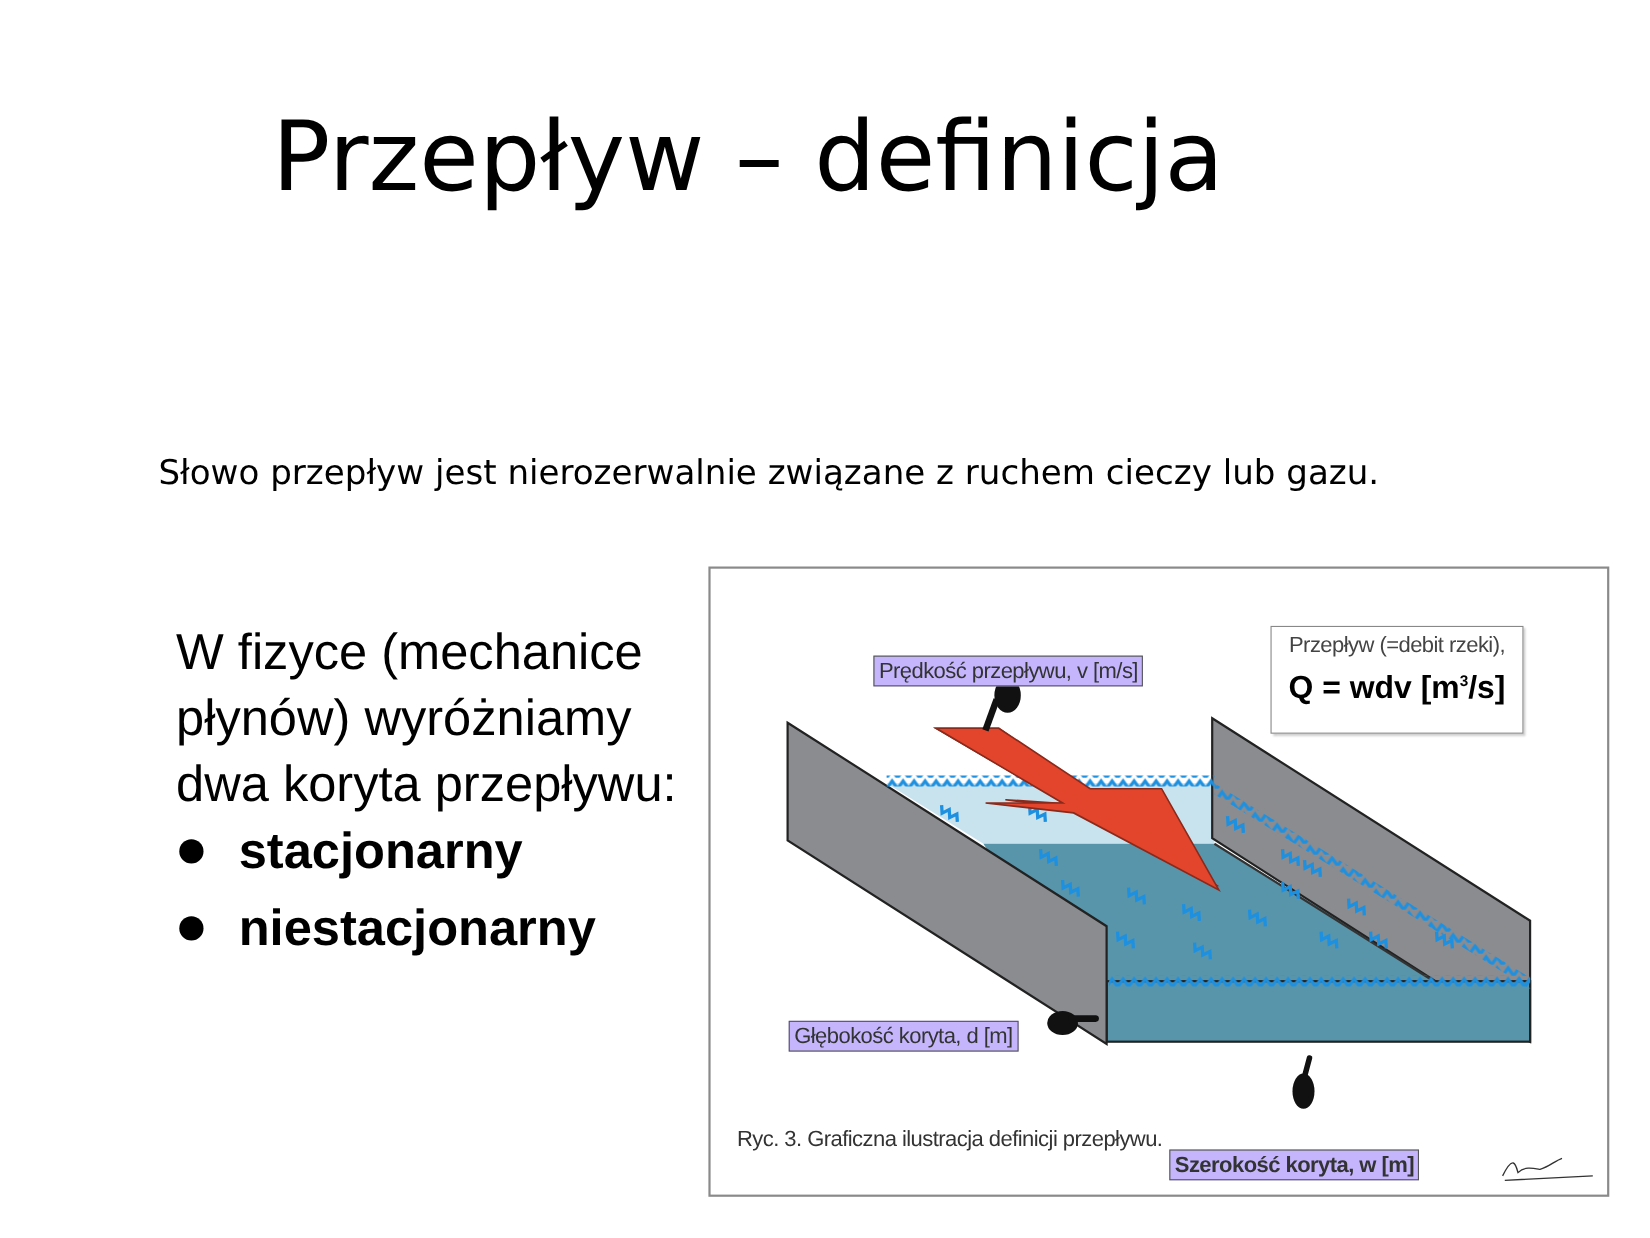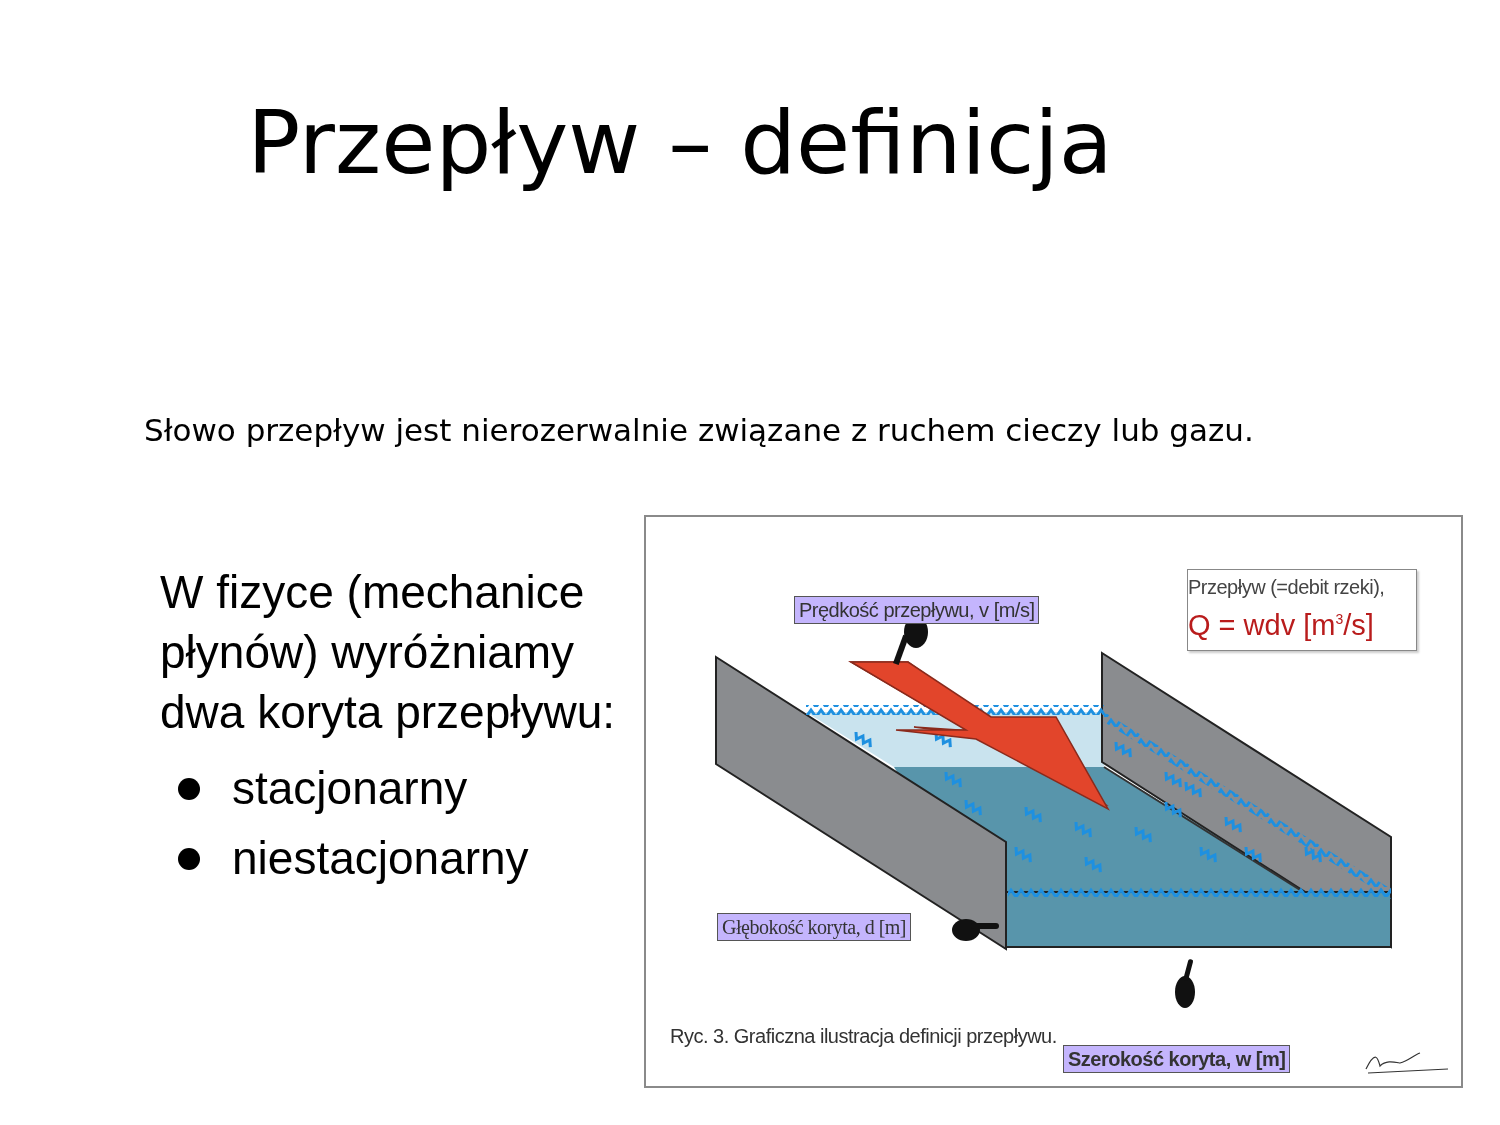--- a/index.html
+++ b/index.html
@@ -12,42 +12,42 @@
       font-family: "DejaVu Sans", sans-serif; font-size: 88px; line-height: 110px; letter-spacing: 0px;
     }
     .intro {
       position: absolute; left: 144px; top: 408px; width: 1180px;
       font-family: "DejaVu Sans", sans-serif; font-size: 31px; line-height: 44px;
     }
     .body-text {
       position: absolute; left: 160px; top: 562px; width: 480px;
       font-family: "Liberation Sans", sans-serif; font-size: 46px; line-height: 60px;
     }
-    .bullets { list-style: none; margin: 16px; padding: 0; }
+    .bullets { list-style: none; margin: 1px; padding: 0; font-weight: bold; }
     .bullets li { position: relative; padding-left: 56px; height: 70px; line-height: 60px; }
     .bullets li .dot {
       position: absolute; left: 2px; top: 20px; width: 22px; height: 22px; border-radius: 50%; background: #000;
     }
     .figure {
       position: absolute; left: 644px; top: 515px; width: 819px; height: 573px;
       border: 2px solid #8a8a8a; box-sizing: border-box; background: #fff;
     }
     .figure svg { position: absolute; left: 0; top: 0; }
     .label-box {
       position: absolute; background: #c4b5fd; border: 1.5px solid #555; box-sizing: border-box;
       font-family: "Liberation Sans", sans-serif; font-size: 20px; color: #333; white-space: nowrap;
       padding: 0 4px; line-height: 26px; letter-spacing: -0.5px;
     }
     .q-box {
-      position: absolute; left: 541px; top: 52px; width: 230px; height: 82px; background: #fff;
-      border: 1.5px solid #888; box-sizing: border-box; 
+      position: absolute; left: 509px; top: 52px; width: 230px; height: 98px; background: #fff;
+      border: 1.5px solid #888; box-sizing: border-box; text-align: center;
       box-shadow: 2px 2px 2px #ccc;
     }
     .q-line1 { font-family: "Liberation Sans", sans-serif; font-size: 20px; color: #444; line-height: 26px; margin-top: 4px; letter-spacing: -0.5px;}
-    .q-line2 { font-family: "Liberation Sans", sans-serif; font-size: 29px; font-weight: normal; color: #b91c1c; line-height: 38px; }
+    .q-line2 { font-family: "Liberation Sans", sans-serif; font-size: 29px; font-weight: bold; color: #000000; line-height: 38px; }
     .q-line2 sup { font-size: 14px; }
     .caption {
       position: absolute; left: 24px; top: 508px; font-family: "Liberation Sans", sans-serif;
       font-size: 20px; color: #333; letter-spacing: -0.5px;
     }
   </style>
 </head>
 <body>
 
 <div class="title">Przepływ – definicja</div>
@@ -126,18 +126,18 @@
     <path d="M720 552 c10 -20 12 -10 14 -3 c6 -6 14 -4 20 -3 c8 -2 14 -8 20 -10 M722 556 l80 -4" stroke="#333" stroke-width="1.2" fill="none"></path>
   </svg>
 
   <div class="label-box" style="left:148px; top:79px;">Prędkość przepływu, v [m/s]</div>
 
   <div class="q-box">
     <div class="q-line1">Przepływ (=debit rzeki),</div>
     <div class="q-line2"><span>Q = wdv [m</span><sup>3</sup><span>/s]</span></div>
   </div>
 
-  <div class="label-box" style="left:71px; top:396px;font-family:Liberation Serif, serif;">Głębokość koryta, d [m]</div>
+  <div class="label-box" style="left:71px; top:411px;">Głębokość koryta, d [m]</div>
 
   <div class="label-box" style="left:417px; top:528px;font-weight:bold;">Szerokość koryta, w [m]</div>
 
   <div class="caption">Ryc. 3. Graficzna ilustracja definicji przepływu.</div>
 </div>
 
 </body></html>

